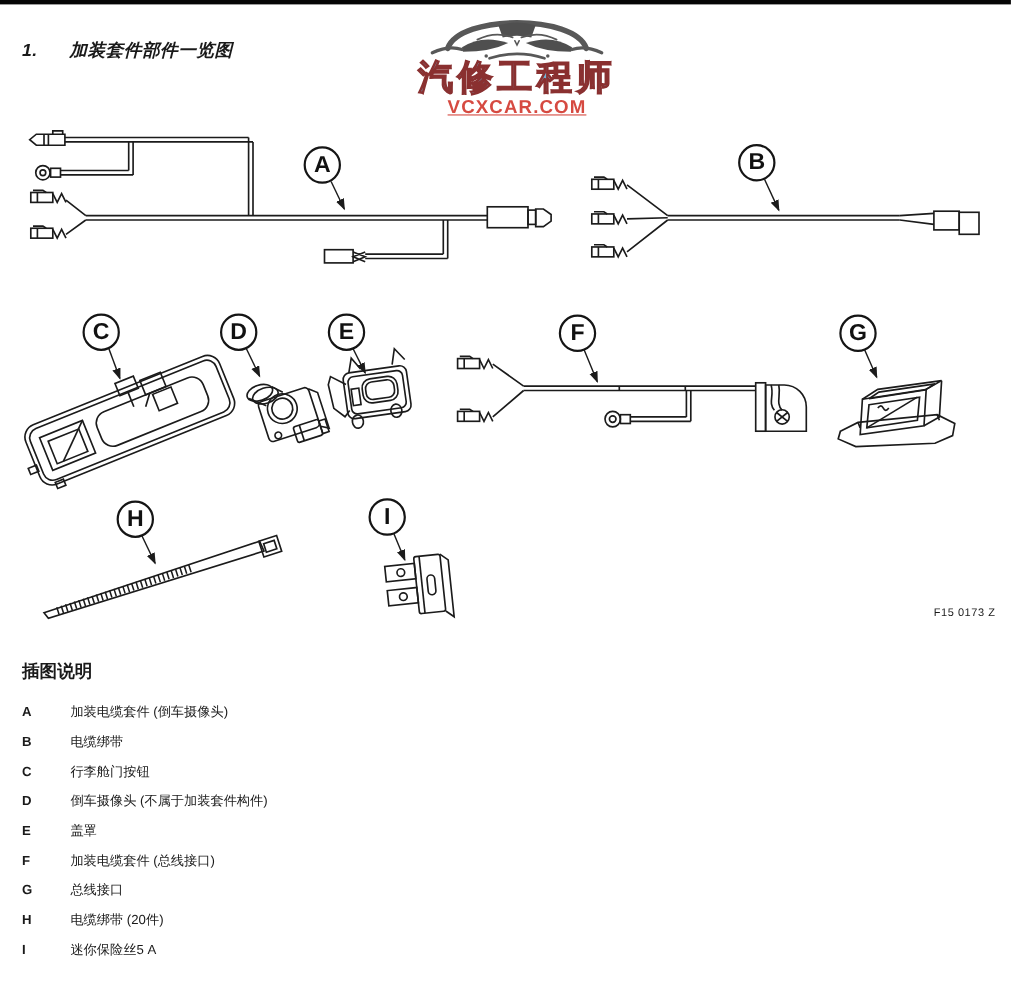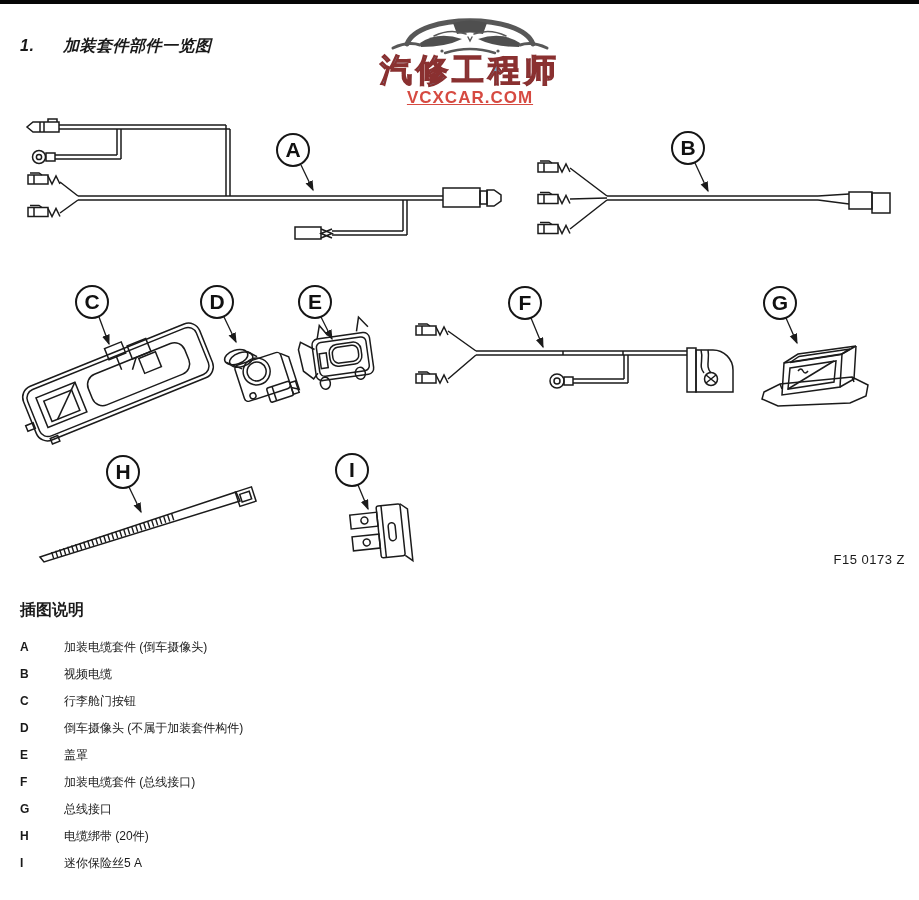--- a/index.html
+++ b/index.html
@@ -14,21 +14,21 @@
   .wm-car{display:block;margin:0 auto;}
   .wm-brand{font-size:32px;font-weight:bold;letter-spacing:4px;color:#73b5d8;
             -webkit-text-stroke:1.2px #8a3030;margin-top:-8px;line-height:1.05;}
   .wm-site{font-size:17px;font-weight:bold;letter-spacing:1px;color:#d64a41;margin-top:0px;text-decoration:underline;}
   
   .figure{position:absolute;left:0;top:100px;width:919px;height:480px;}
   .art{position:absolute;left:0;top:0;}
   .callout{position:absolute;width:34px;height:34px;box-sizing:border-box;border:2px solid #151515;
            border-radius:50%;background:#fff;display:flex;align-items:center;justify-content:center;
            font-size:21px;font-weight:bold;color:#111;}
-  .figref{position:absolute;right:14px;top:452px;font-size:13px;letter-spacing:.5px;color:#1a1a1a;}
+  .figref{position:absolute;right:14px;top:452px;font-size:10px;letter-spacing:.5px;color:#1a1a1a;}
   
   .legend{position:absolute;left:20px;top:600px;width:870px;}
   .legend-title{font-size:16px;font-weight:bold;margin-bottom:13px;}
   .legend-row{font-size:12px;line-height:27px;white-space:nowrap;}
   .legend-key{display:inline-block;width:44px;font-weight:bold;}
 </style>
 </head>
 <body>
 
 <div class="page">
@@ -249,21 +249,21 @@
     <div class="callout" style="left:335px;top:353px;">
         <span>I</span>
       </div>
 
     <div class="figref">F15 0173 Z</div>
   </div>
 
   <div class="legend">
     <div class="legend-title">插图说明</div>
     <div class="legend-row"><span class="legend-key">A</span><span class="legend-label">加装电缆套件 (倒车摄像头)</span></div>
-    <div class="legend-row"><span class="legend-key">B</span><span class="legend-label">视频电缆</span></div>
+    <div class="legend-row"><span class="legend-key">B</span><span class="legend-label">电缆绑带</span></div>
     <div class="legend-row"><span class="legend-key">C</span><span class="legend-label">行李舱门按钮</span></div>
     <div class="legend-row"><span class="legend-key">D</span><span class="legend-label">倒车摄像头 (不属于加装套件构件)</span></div>
     <div class="legend-row"><span class="legend-key">E</span><span class="legend-label">盖罩</span></div>
     <div class="legend-row"><span class="legend-key">F</span><span class="legend-label">加装电缆套件 (总线接口)</span></div>
     <div class="legend-row"><span class="legend-key">G</span><span class="legend-label">总线接口</span></div>
     <div class="legend-row"><span class="legend-key">H</span><span class="legend-label">电缆绑带 (20件)</span></div>
     <div class="legend-row"><span class="legend-key">I</span><span class="legend-label">迷你保险丝5 A</span></div>
   </div>
 
 </div>

